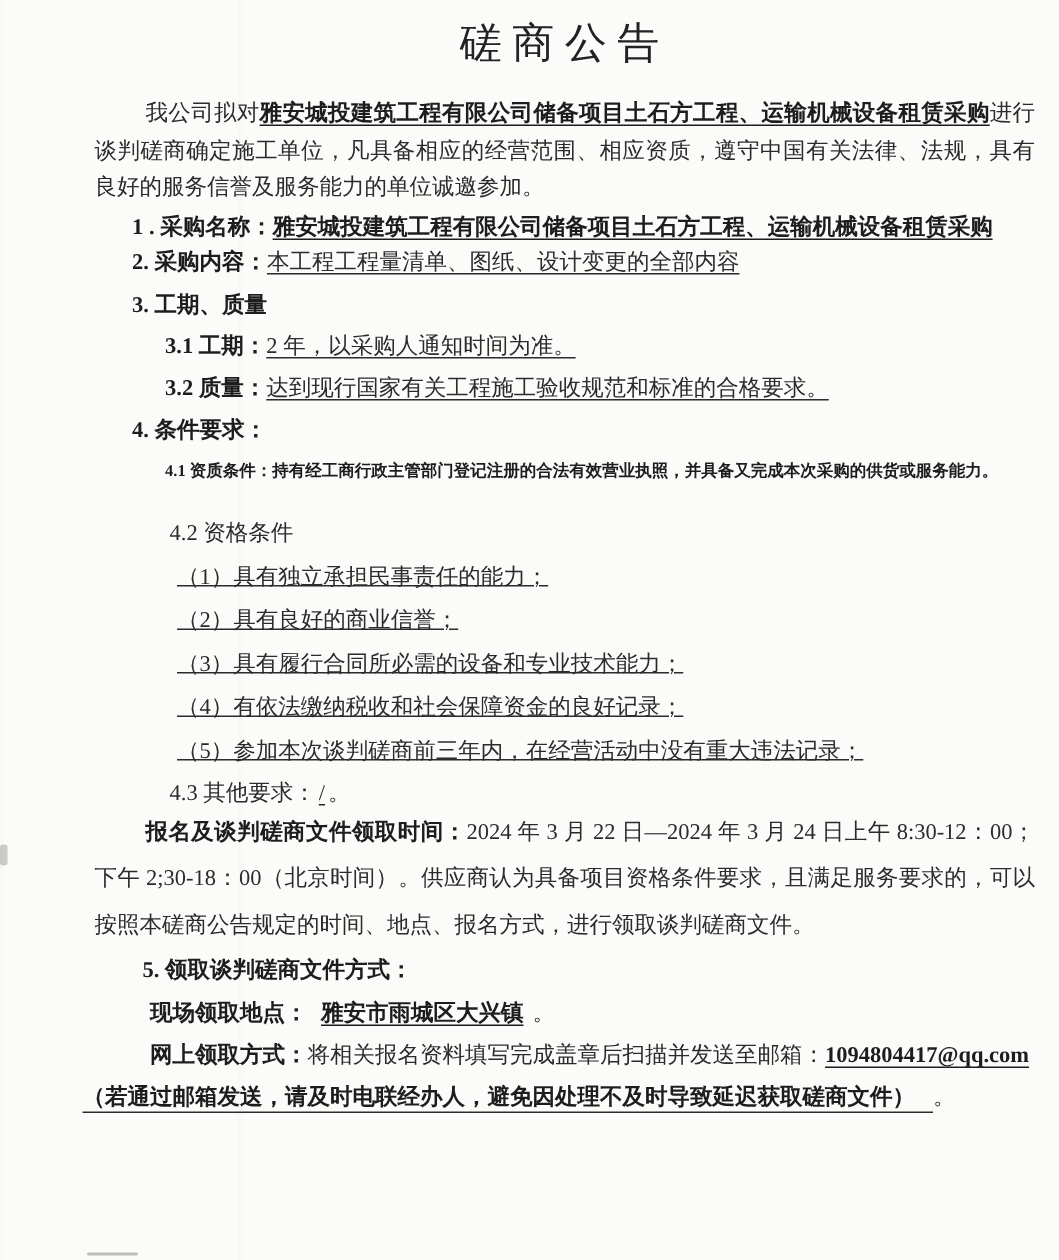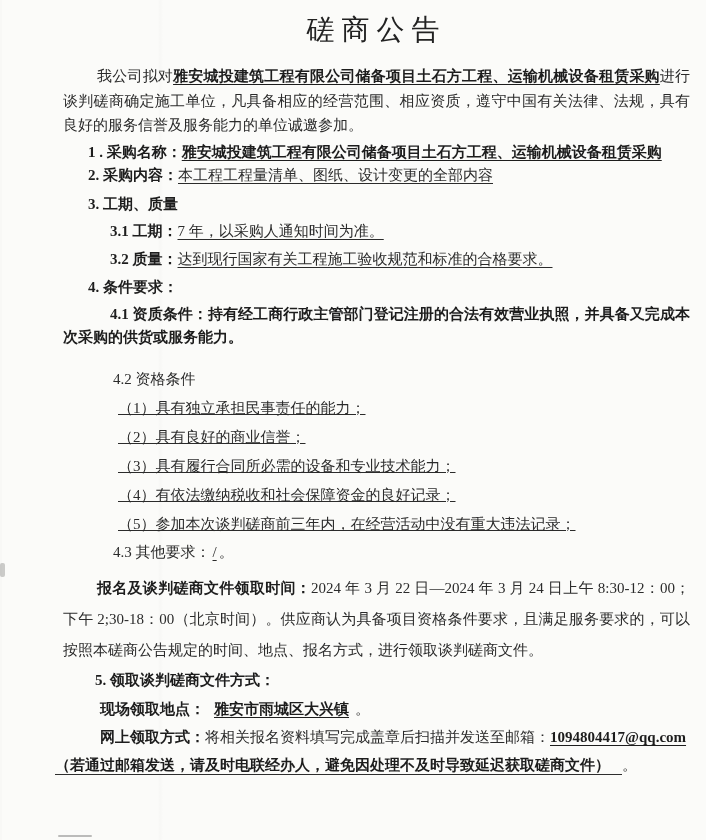--- a/index.html
+++ b/index.html
@@ -25,21 +25,21 @@
     color:#222;
   }
   .intro {
     margin:16px 0 0 0;
     font-size:15px; line-height:24.6px;
     text-align:justify;
     text-indent:34px;
   }
   .row { font-size:15px; line-height:20px; white-space:nowrap; }
   .p41 {
-    margin:0; font-size:15px; line-height:23px;
+    margin:0; font-size:11px; line-height:23px;
     text-indent:47px; text-align:justify;
     font-weight:bold; color:#1d1d1d;
   }
   .psign {
     margin:0; font-size:15px; line-height:31px;
     text-indent:34px; text-align:justify;
   }
   .b { font-weight:bold; color:#1d1d1d; }
   .u { text-decoration:underline; text-underline-offset:3px; }
   .ind1 { padding-left:25px; }
@@ -50,21 +50,21 @@
   .ind6 { padding-left:37px; }
   .note { margin-left:-8px; }
   .ub {
     font-weight:bold; color:#1d1d1d;
     border-bottom:1.5px solid #2e2e2e;
     padding-bottom:1px; padding-right:12px;
   }
   .slash { text-decoration:underline; text-underline-offset:3px; padding:0 2px; }
   .gapl { margin-left:9px; }
   .gapr { margin-left:6px; }
-  .mt2{margin-top:11px}.mt3{margin-top:3px}.mt4{margin-top:4px}
+  .mt2{margin-top:1px}.mt3{margin-top:3px}.mt4{margin-top:4px}
   .mt6{margin-top:6px}.mt7{margin-top:7px}.mt8{margin-top:8px}
   .mt9{margin-top:9px}.mt14{margin-top:20px}
   .speck {
     position:absolute; left:58px; bottom:3px;
     width:34px; height:2px; background:rgba(70,70,70,0.35);
     border-radius:1px;
   }
   .speck2 {
     position:absolute; left:0; top:563px;
     width:5px; height:14px; background:rgba(60,60,60,0.25);
@@ -80,21 +80,21 @@
     <h1 class="title">磋商公告</h1>
 
     <p class="intro"><span>我公司拟对</span><span class="b u">雅安城投建筑工程有限公司储备项目土石方工程、运输机械设备租赁采购</span><span>进行谈判磋商确定施工单位，凡具备相应的经营范围、相应资质，遵守中国有关法律、法规，具有良好的服务信誉及服务能力的单位诚邀参加。</span></p>
 
     <div class="row ind1 mt4"><span class="b">1 . 采购名称：</span><span class="b u">雅安城投建筑工程有限公司储备项目土石方工程、运输机械设备租赁采购</span></div>
 
     <div class="row ind1 mt3"><span class="b">2. 采购内容：</span><span class="u">本工程工程量清单、图纸、设计变更的全部内容</span></div>
 
     <div class="row ind1 mt9 b">3. 工期、质量</div>
 
-    <div class="row ind2 mt7"><span class="b">3.1 工期：</span><span class="u">7 年，以采购人通知时间为准。</span></div>
+    <div class="row ind2 mt7"><span class="b">3.1 工期：</span><span class="u">2 年，以采购人通知时间为准。</span></div>
 
     <div class="row ind2 mt8"><span class="b">3.2 质量：</span><span class="u">达到现行国家有关工程施工验收规范和标准的合格要求。</span></div>
 
     <div class="row ind1 mt8 b">4.  条件要求：</div>
 
     <p class="p41 mt6">4.1 资质条件：持有经工商行政主管部门登记注册的合法有效营业执照，并具备又完成本次采购的供货或服务能力。</p>
 
     <div class="row ind3 mt14">4.2 资格条件</div>
 
     <div class="row ind4 mt9">（1）具有独立承担民事责任的能力；</div>

